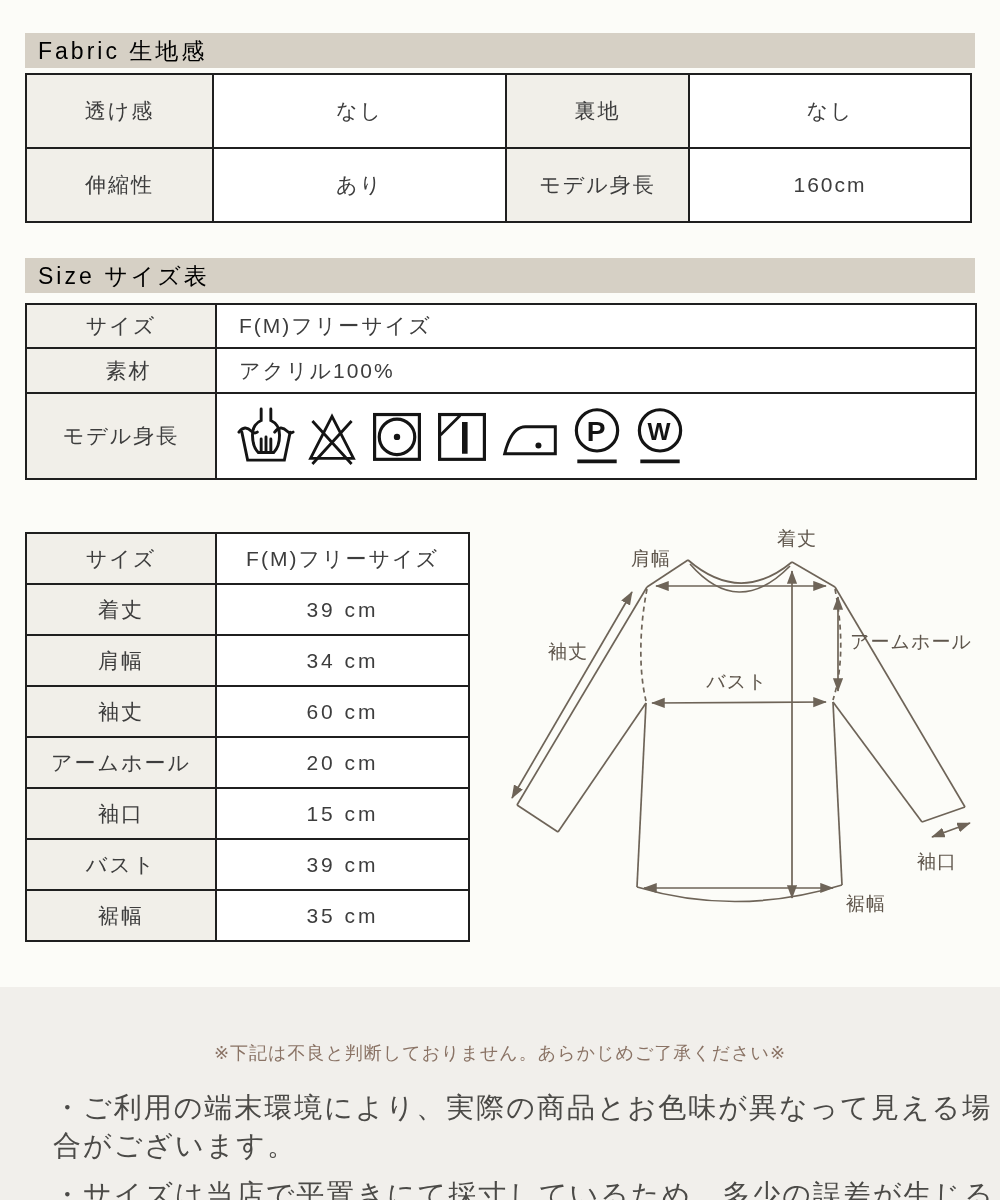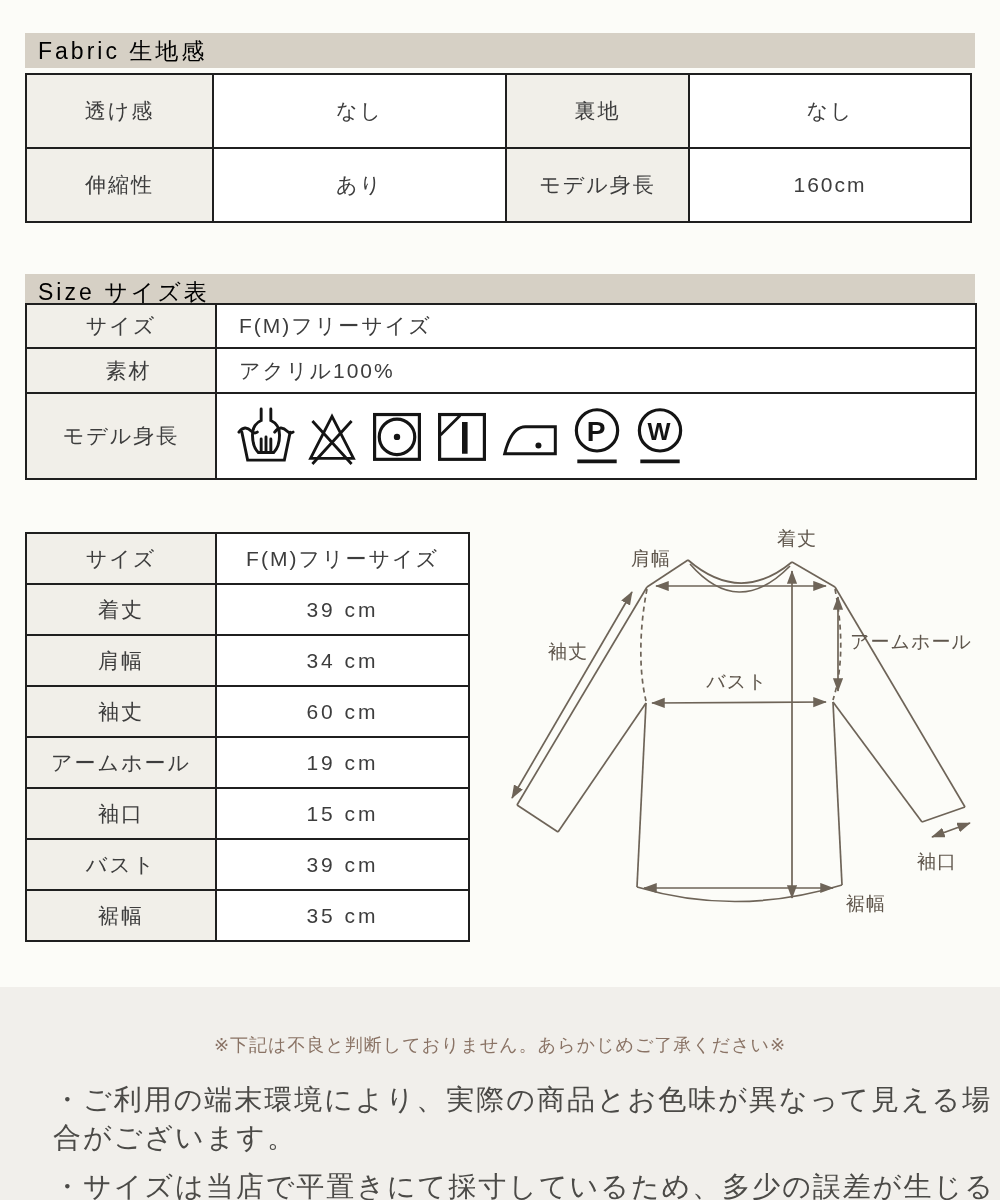--- a/index.html
+++ b/index.html
@@ -37,21 +37,21 @@
   .diagram text{
     font-family:"Liberation Sans","DejaVu Sans",sans-serif;
     font-size:19px;fill:#5f564c;letter-spacing:1px;
   }
   
   .footer{
     left:0;top:987px;width:1000px;height:213px;
     background:#f1efeb;
   }
   .note-title{
-    margin:8px;padding-top:38px;text-align:center;
+    margin:16px;padding-top:38px;text-align:center;
     font-size:18px;letter-spacing:1px;color:#8a7365;
   }
   .note-list{
     margin:24px 0 0 53px;padding:0;list-style:none;
     font-size:28px;letter-spacing:2px;color:#4b4a47;
   }
   .note-list li{margin-bottom:11px;}
 </style>
 </head>
 <body>
@@ -76,21 +76,21 @@
   </tr>
   <tr>
     <td class="lbl">伸縮性</td>
     <td>あり</td>
     <td class="lbl">モデル身長</td>
     <td>160cm</td>
   </tr>
 </tbody>
   </table>
 
-<div class="abs sec-bar" style="top:274px;">
+<div class="abs sec-bar" style="top:258px;">
   <span>Size サイズ表</span>
 </div>
 
 <table class="abs" style="top:303px;left:25px;width:950px;">
   <colgroup>
       <col style="width:190px">
       <col style="width:760px">
     </colgroup>
   <tbody>
       <tr>
@@ -180,21 +180,21 @@
   <tr>
     <td class="lbl">肩幅</td>
     <td class="val">34 cm</td>
   </tr>
   <tr>
     <td class="lbl">袖丈</td>
     <td class="val">60 cm</td>
   </tr>
   <tr>
     <td class="lbl">アームホール</td>
-    <td class="val">19 cm</td>
+    <td class="val">20 cm</td>
   </tr>
   <tr>
     <td class="lbl">袖口</td>
     <td class="val">15 cm</td>
   </tr>
   <tr>
     <td class="lbl">バスト</td>
     <td class="val">39 cm</td>
   </tr>
   <tr>

